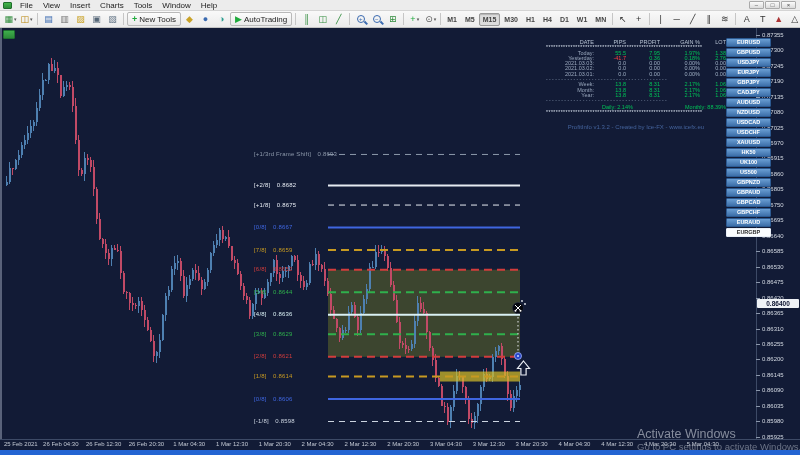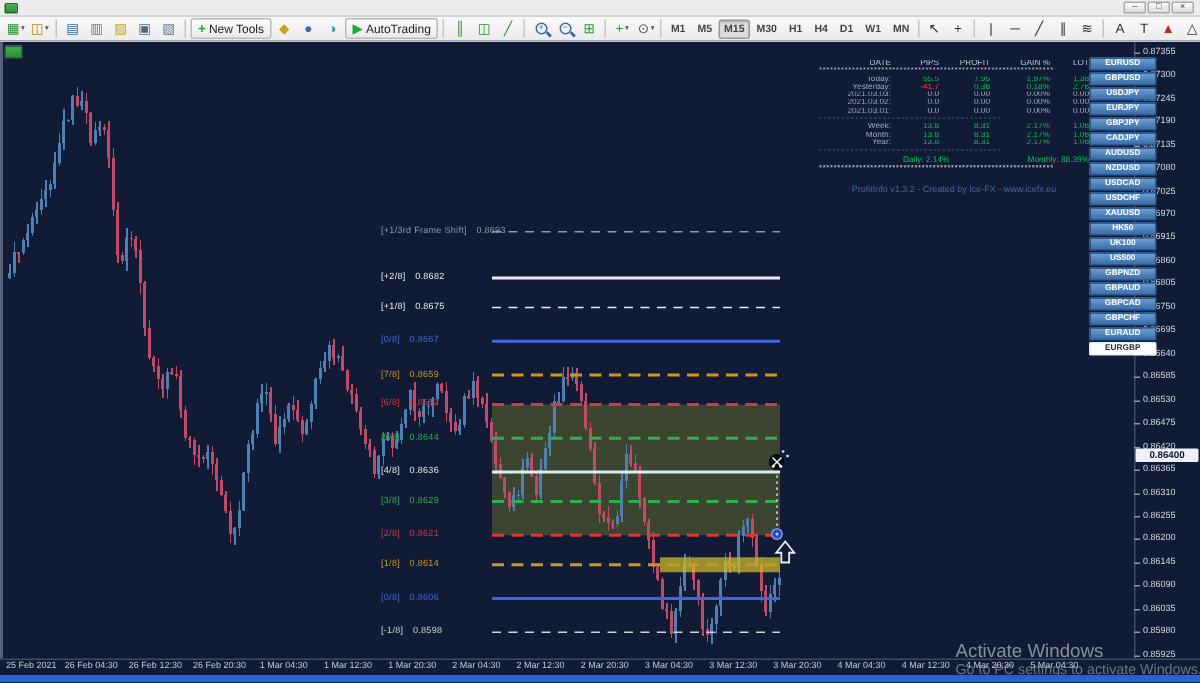--- a/index.html
+++ b/index.html
@@ -64,20 +64,29 @@
   .wm2 { position:absolute; left:637px; top:441px; font-size:9.5px; color:rgba(180,188,200,.55); z-index:5; white-space:nowrap; }
   .bottomstrip { position:absolute; top:450px; left:0; width:800px; height:5px; background:#2364d2; z-index:6; }
 </style>
 </head>
 <body>
 
 <div class="screen">
 
   <div class="menubar">
     <span class="appicon"></span>
+    <span id="menuItems" style="display: flex;">
+        <div class="menu-item">File</div>
+        <div class="menu-item">View</div>
+        <div class="menu-item">Insert</div>
+        <div class="menu-item">Charts</div>
+        <div class="menu-item">Tools</div>
+        <div class="menu-item">Window</div>
+        <div class="menu-item">Help</div>
+      </span>
     <span class="winbtns" id="winBtns">
         <div class="winbtn">–</div>
         <div class="winbtn">□</div>
         <div class="winbtn">×</div>
       </span>
   </div>
 
   <div class="toolbar">
     <span id="tbLeft" style="display:flex;align-items:center;gap:1px;">
         <div class="tbtn">

